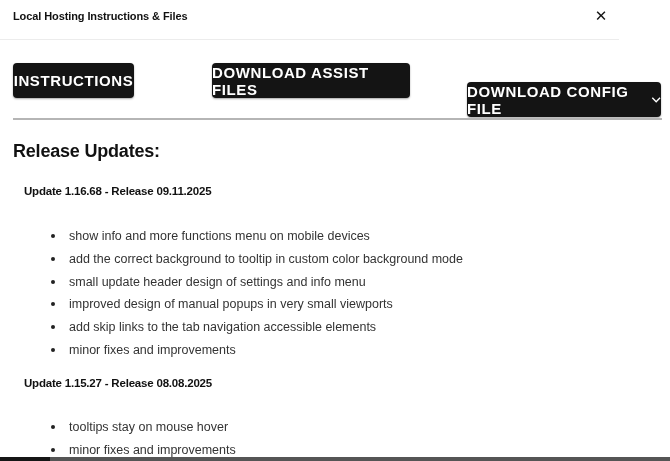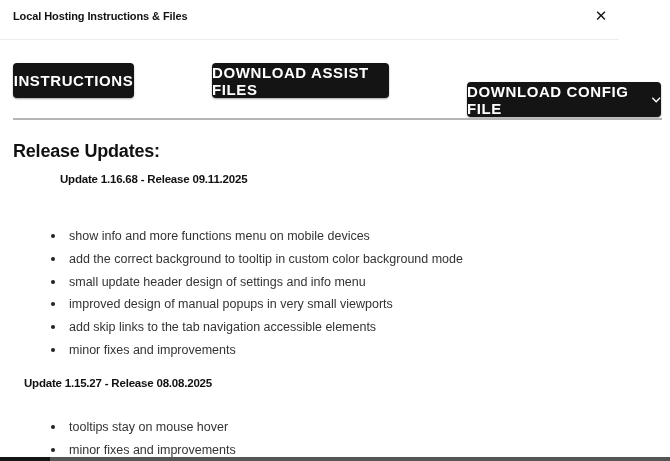--- a/index.html
+++ b/index.html
@@ -24,21 +24,21 @@
   }
   .btn {
     position: absolute; top: 63px; height: 35px;
     background: #141414; color: #fff; border-radius: 4px;
     font-size: 15px; font-weight: bold; letter-spacing: 0.6px;
     display: flex; align-items: center; justify-content: center;
     box-shadow: 0 1px 2px rgba(0,0,0,0.35);
     cursor: pointer; box-sizing: border-box;
   }
   .btn-instructions { left: 13px; width: 121px; }
-  .btn-assist { left: 212px; width: 177px; }
+  .btn-assist { left: 212px; width: 198px; }
   .btn-config { left: 467px; width: 194px; margin-top: 19px; }
   .chev { margin-left: 10px; width: 12px; height: 8px; display: inline-block; }
   .divider {
     position: absolute; left: 13px; top: 118px; width: 649px; height: 2px; background: #b5b5b5;
   }
   .section-title {
     position: absolute; left: 13px; top: 141px;
     font-size: 18px; font-weight: bold; color: #111; letter-spacing: -0.2px;
   }
   .update-title {
@@ -76,21 +76,21 @@
   <span>DOWNLOAD CONFIG FILE</span>
   <svg class="chev" viewBox="0 0 12 8">
     <polyline points="1.5,1.5 6,6 10.5,1.5" fill="none" stroke="#fff" stroke-width="1.6"></polyline>
   </svg>
 </div>
 
 <div class="divider"></div>
 
 <div class="section-title">Release Updates:</div>
 
-<div class="update-title" style="top:173px;margin-left:36px;">Update 1.16.68 - Release 09.11.2025</div>
+<div class="update-title" style="top:185px;">Update 1.16.68 - Release 09.11.2025</div>
 <ul class="list" style="top:208px;">
   <li><span class="bullet"></span><span>show info and more functions menu on mobile devices</span></li>
   <li><span class="bullet"></span><span>add the correct background to tooltip in custom color background mode</span></li>
   <li><span class="bullet"></span><span>small update header design of settings and info menu</span></li>
   <li><span class="bullet"></span><span>improved design of manual popups in very small viewports</span></li>
   <li><span class="bullet"></span><span>add skip links to the tab navigation accessible elements</span></li>
   <li><span class="bullet"></span><span>minor fixes and improvements</span></li>
 </ul>
 
 <div class="update-title" style="top:377px;">Update 1.15.27 - Release 08.08.2025</div>

